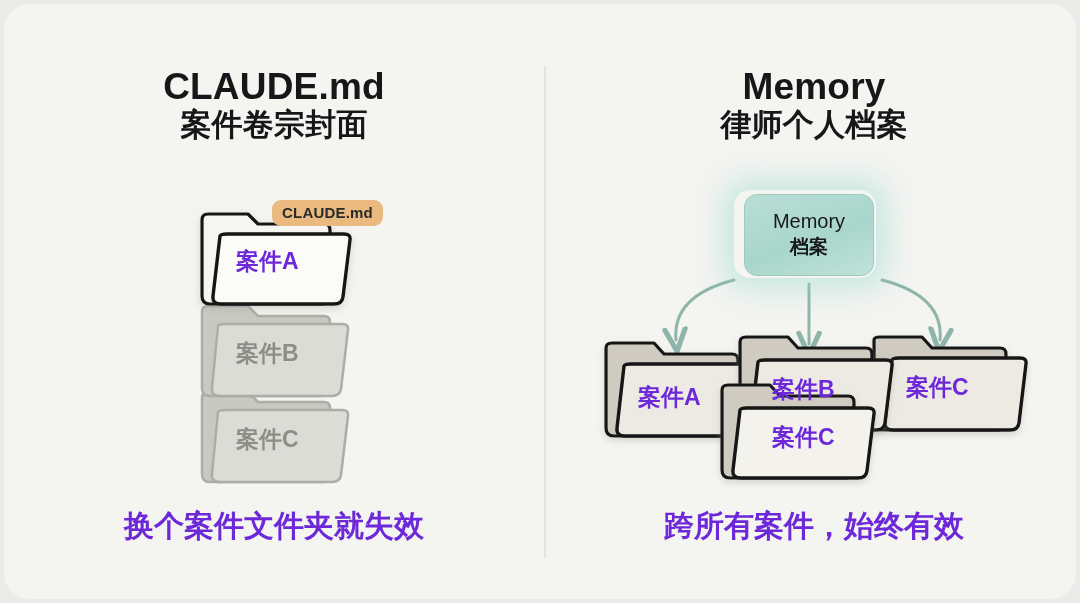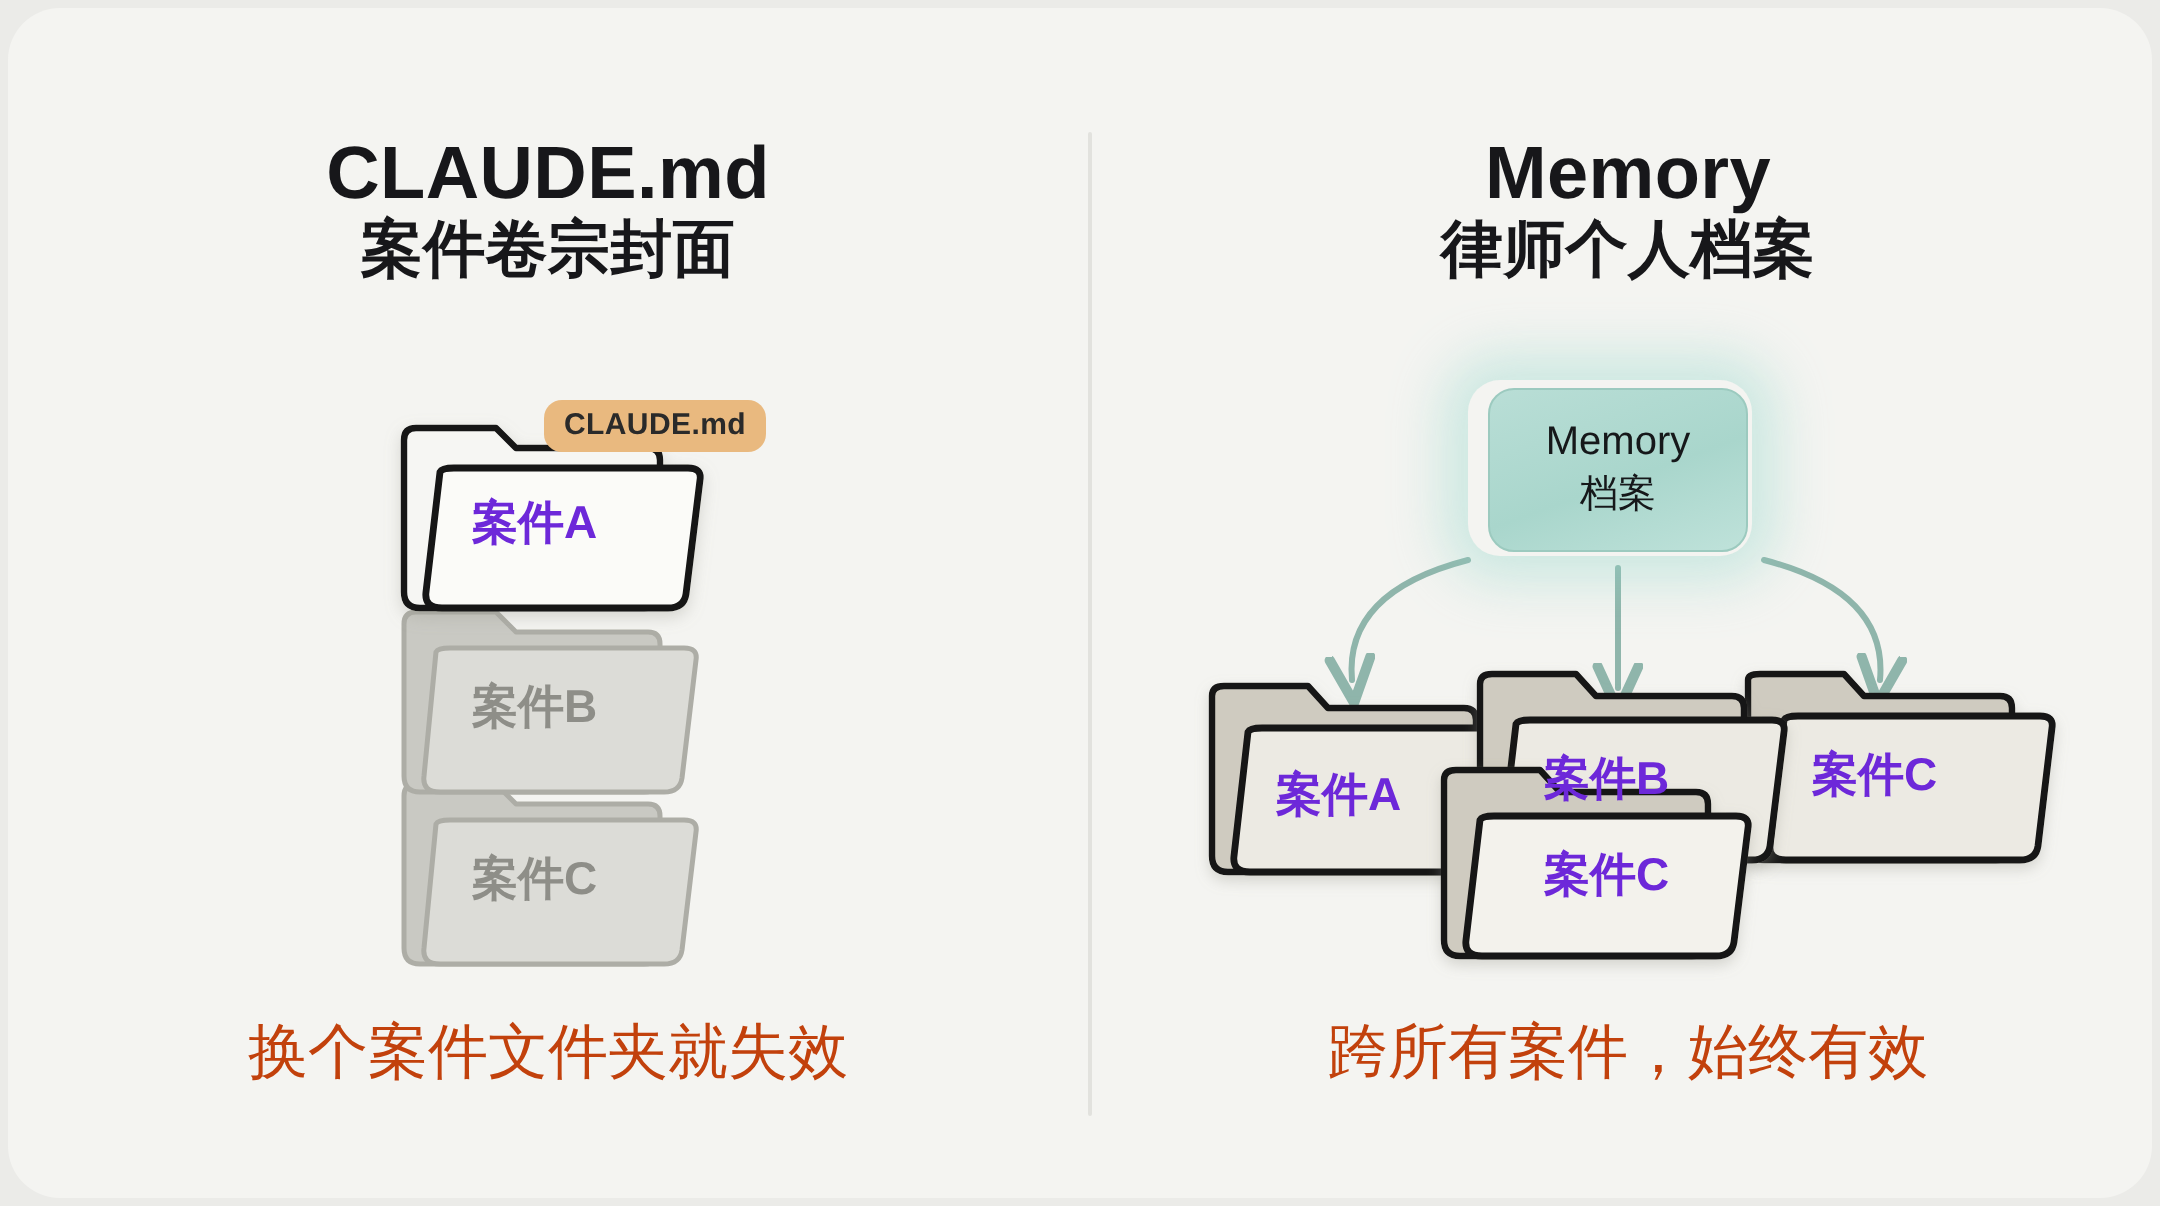--- a/index.html
+++ b/index.html
@@ -44,22 +44,22 @@
   }
   .title-en { top: 62px; font-size: 37px; }
   .title-cn { top: 100px; font-size: 31px; }
 
   .caption {
     position: absolute;
     top: 502px;
     width: 100%;
     text-align: center;
     font-size: 30px;
-    font-weight: normal;
-    color: #c2410c;
+    font-weight: bold;
+    color: #6d28d9;
   }
 
   
   .stage { position: absolute; left: 0; top: 0; width: 540px; height: 603px; }
 
   
   .badge {
     position: absolute;
     left: 268px; top: 196px;
     padding: 4px 10px 5px;
@@ -87,21 +87,21 @@
     border-radius: 13px;
     background: linear-gradient(160deg, #b9ded6 0%, #a9d6cc 55%, #bfe2da 100%);
     border: 1.5px solid #9ccabf;
     display: flex;
     flex-direction: column;
     align-items: center;
     justify-content: center;
     gap: 1px;
   }
   .memory-en { font-size: 20px; color: #16181a; font-weight: 500; }
-  .memory-cn { font-size: 19px; color: #16181a; font-weight: 400; }
+  .memory-cn { font-size: 19px; color: #16181a; font-weight: 700; }
 
   
   .flabel {
     position: absolute;
     font-size: 23px;
     font-weight: 600;
     color: #6d28d9;
     white-space: nowrap;
   }
   .flabel.muted { color: #8e8e88; }

